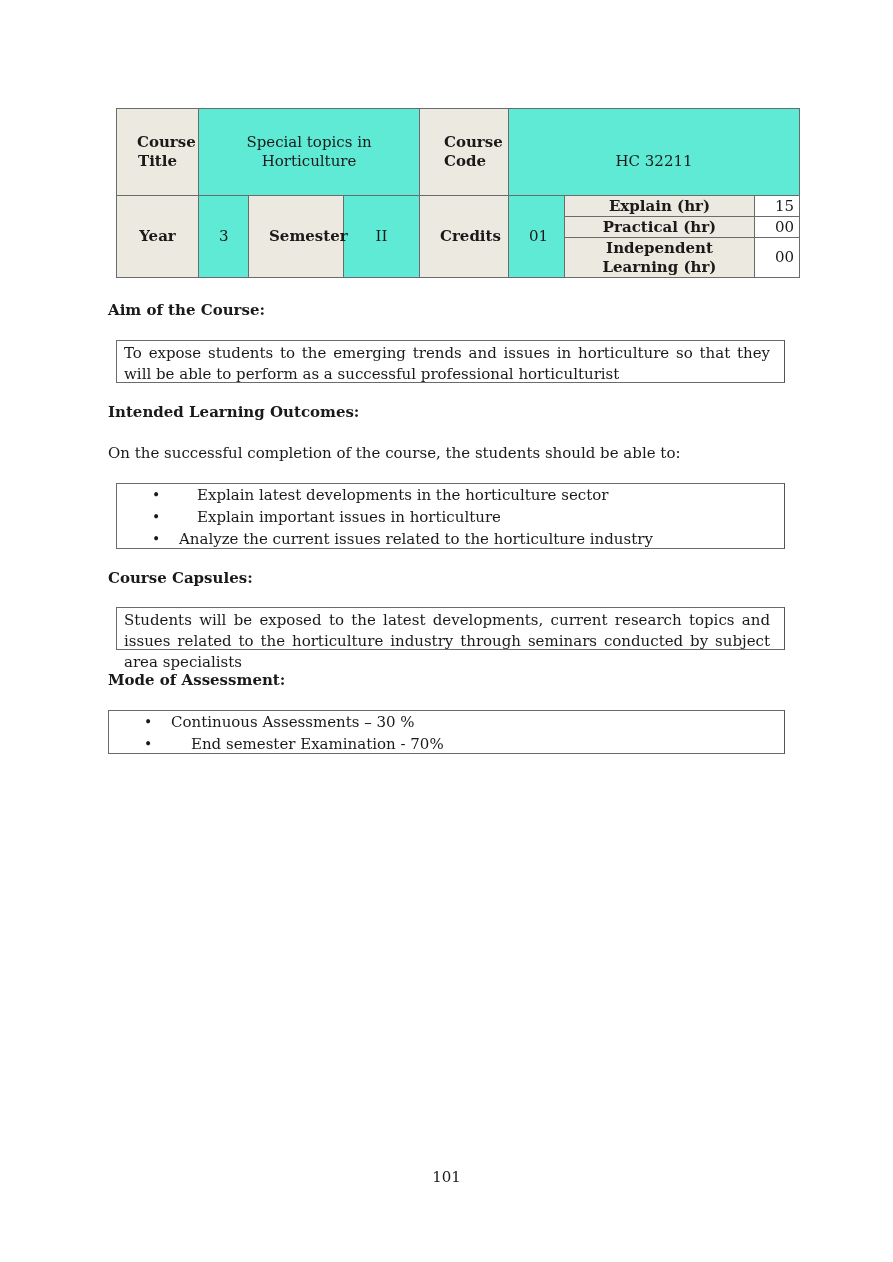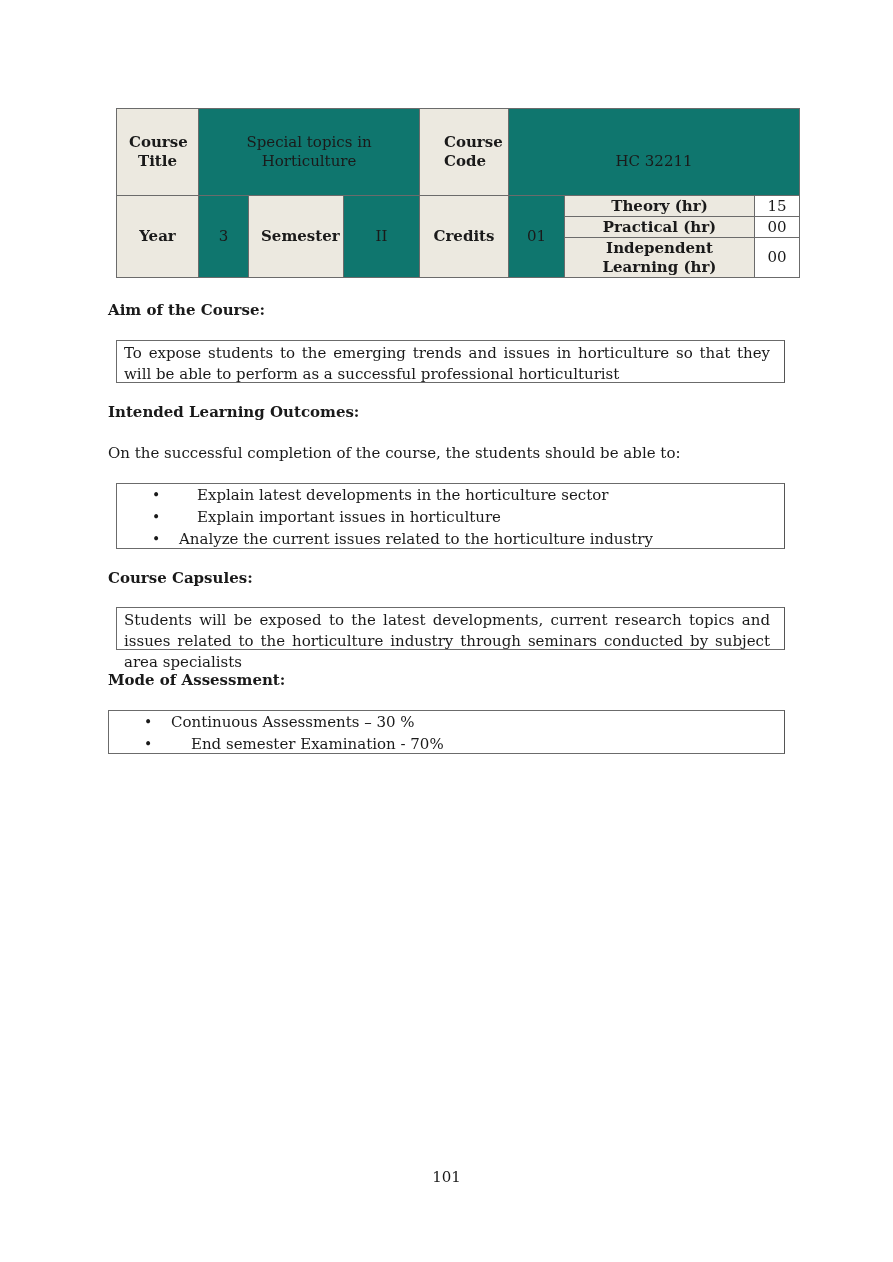--- a/index.html
+++ b/index.html
@@ -1,22 +1,22 @@
 <!DOCTYPE html>
 <html><head>
 <meta charset="utf-8">
 <style>
   html, body { margin: 0; padding: 0; background: #ffffff; }
   body { width: 893px; height: 1262px; position: relative; font-family: "DejaVu Serif", "Liberation Serif", serif; color: #1a1a1a; overflow: hidden; }
   .page { position: absolute; left: 0; top: 0; width: 893px; height: 1262px; }
 
   table.info { position: absolute; left: 116px; top: 108px; width: 683px; border-collapse: collapse; table-layout: fixed; font-size: 15px; }
-  table.info td { border: 1px solid #6b6b6b; text-align: center; vertical-align: middle; padding: 0 12px; line-height: 19px; }
+  table.info td { border: 1px solid #6b6b6b; text-align: center; vertical-align: middle; padding: 0 20px; line-height: 19px; }
   td.lab { background: #ece9e0; font-weight: bold; }
-  td.val { background: #0f766e; }
+  td.val { background: #5eead4; }
   td.sublab { background: #ece9e0; font-weight: bold; height: 20px; line-height: 19px; }
   td.subval { height: 20px; margin-top: 16px; }
 
   .heading { position: absolute; left: 108px; font-weight: bold; font-size: 15px; }
   .para { position: absolute; left: 108px; font-size: 15px; }
   .box { position: absolute; left: 116px; width: 669px; border: 1px solid #6b6b6b; border-right-color: #555; box-sizing: border-box; font-size: 15px; }
   .box.justify { text-align: justify; padding: 2px 14px 0 7px; line-height: 21px; }
   .box ul { margin: 0; padding: 0; list-style: none; }
   .box li { position: relative; line-height: 22px; }
   .box li .bullet { position: absolute; font-size: 14px; }
@@ -45,21 +45,21 @@
       <td class="lab" style="padding:0 24px">Course Code</td>
       <td class="val" colspan="3" style="padding-top:18px">HC 32211</td>
     </tr>
     <tr>
       <td class="lab" rowspan="3">Year</td>
       <td class="val" rowspan="3">3</td>
       <td class="lab" rowspan="3">Semester</td>
       <td class="val" rowspan="3">II</td>
       <td class="lab" rowspan="3">Credits</td>
       <td class="val" rowspan="3">01</td>
-      <td class="sublab">Theory (hr)</td>
+      <td class="sublab">Explain (hr)</td>
       <td class="subval">15</td>
     </tr>
     <tr>
       <td class="sublab">Practical (hr)</td>
       <td class="subval">00</td>
     </tr>
     <tr style="height:40px">
       <td class="sublab" style="padding:0 36px">Independent Learning (hr)</td>
       <td class="subval">00</td>
     </tr>

